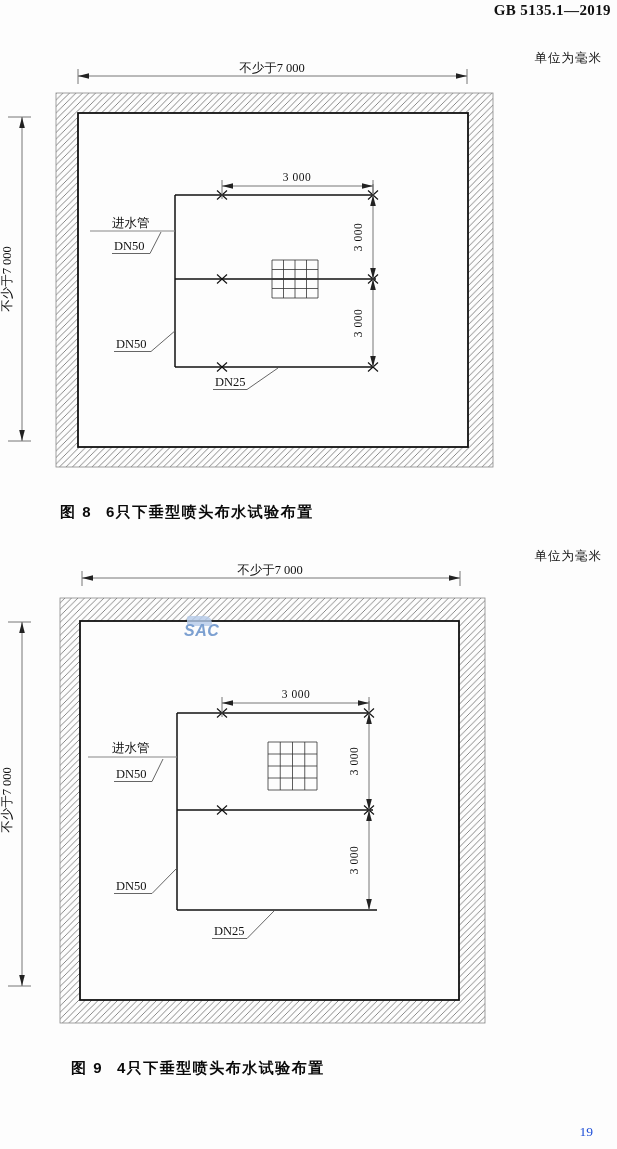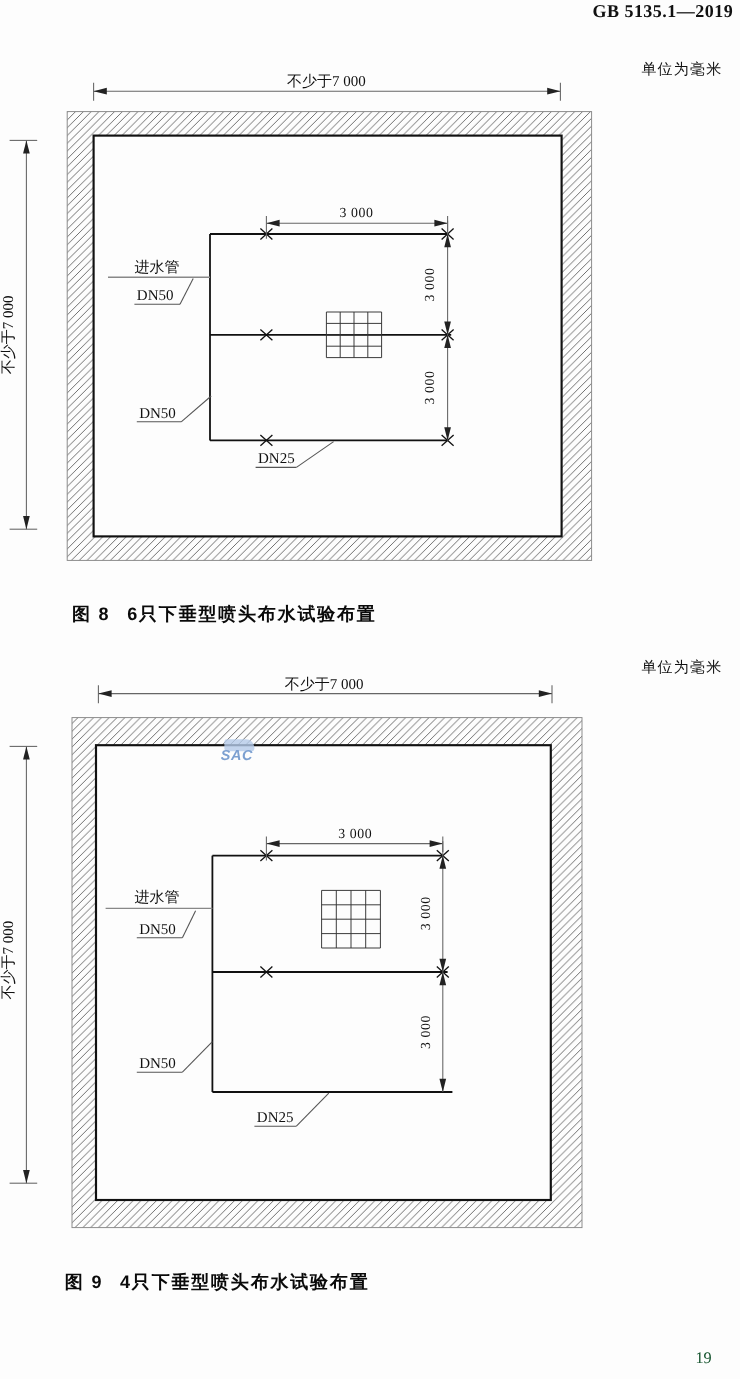--- a/index.html
+++ b/index.html
@@ -9,27 +9,27 @@
   #header{top:2px;right:6px;font-size:15px;font-weight:bold;letter-spacing:.4px;margin-left:24px;}
   .unit-note{right:15px;font-size:12.5px;letter-spacing:1px;margin-top:12px;}
   #unit-note-1{top:38px;}
   #unit-note-2{top:536px;}
   .fig-svg{position:absolute;left:0;}
   #fig8-svg{top:55px;}
   #fig9-svg{top:555px;}
   .caption{font-family:"Liberation Sans",sans-serif;font-weight:bold;font-size:15px;
            letter-spacing:1.5px;text-align:left;color:#0a0a0a;}
   #caption8{top:503px;left:60px;width:385px;}
-  #caption9{top:1059px;left:54px;width:385px;}
+  #caption9{top:1059px;left:71px;width:385px;}
   .caption .cap-text{margin-left:14px;}
-  #page-number{top:1124px;right:24px;font-size:13.5px;color:#14532d;}
+  #page-number{top:1124px;right:24px;font-size:13.5px;color:#1d4ed8;}
   #watermark{top:616px;left:184px;width:30px;opacity:.8;}
   #watermark .wm-bar{width:25px;height:10px;background:#b5cbea;border-radius:2px 7px 2px 2px;margin-left:3px;}
   #watermark .wm-text{display:block;margin-top:-4px;color:#5d89c6;font-style:italic;font-weight:bold;
-           font-size:12px;font-family:"Liberation Sans",sans-serif;letter-spacing:.5px;}
+           font-size:16px;font-family:"Liberation Sans",sans-serif;letter-spacing:.5px;}
   svg .dim line{stroke:#666;stroke-width:.9;}
   svg .dim polygon{fill:#222;stroke:none;}
   svg .leader line{stroke:#555;stroke-width:.9;}
   svg text{fill:#111;font-family:"Liberation Serif",serif;}
   svg .t12{font-size:12.5px;}
   svg .t11{font-size:11.5px;letter-spacing:.5px;}
 </style>
 </head>
 <body>
 

